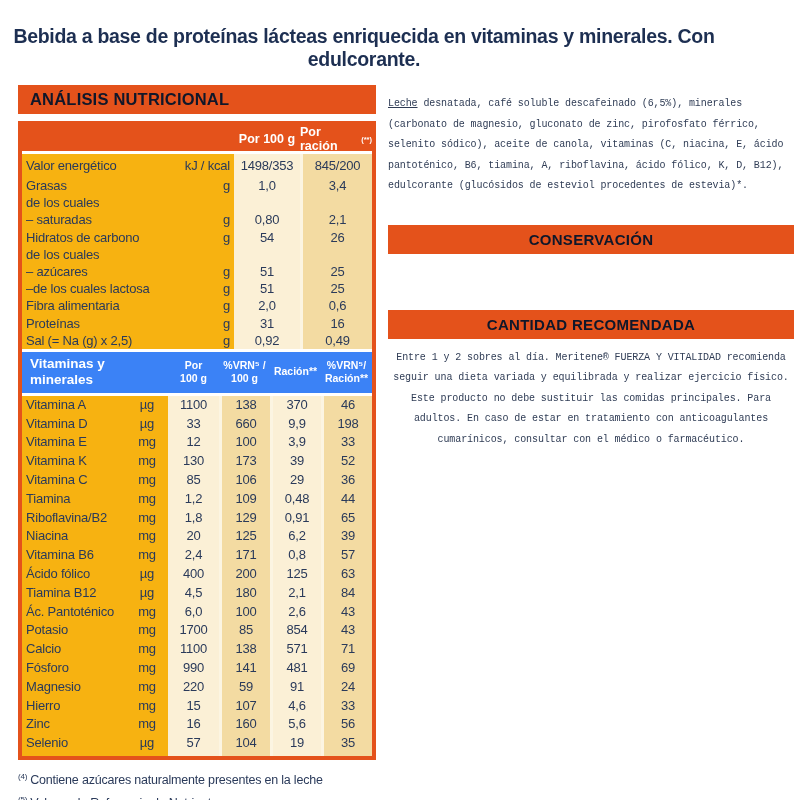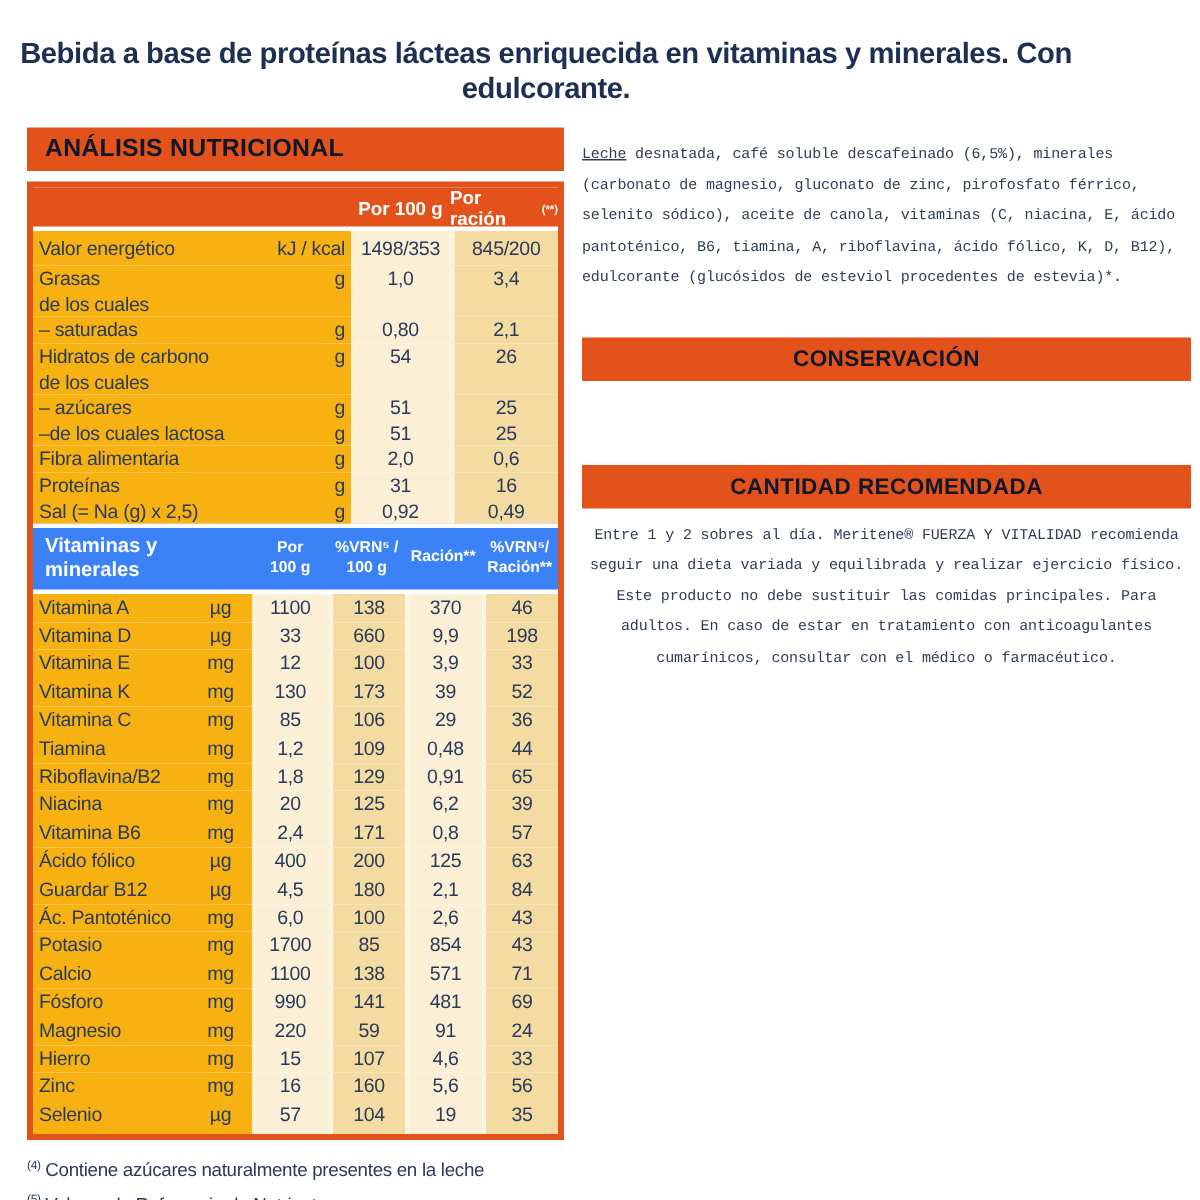--- a/index.html
+++ b/index.html
@@ -239,21 +239,21 @@
             </div>
             <div class="vit-grid row">
               <div class="cell label">Ácido fólico</div>
               <div class="cell unit">µg</div>
               <div class="cell val bg-cream">400</div>
               <div class="cell val bg-tan sep">200</div>
               <div class="cell val bg-cream sep">125</div>
               <div class="cell val bg-tan sep">63</div>
             </div>
             <div class="vit-grid row">
-              <div class="cell label">Guardar B12</div>
+              <div class="cell label">Tiamina B12</div>
               <div class="cell unit">µg</div>
               <div class="cell val bg-cream">4,5</div>
               <div class="cell val bg-tan sep">180</div>
               <div class="cell val bg-cream sep">2,1</div>
               <div class="cell val bg-tan sep">84</div>
             </div>
             <div class="vit-grid row">
               <div class="cell label">Ác. Pantoténico</div>
               <div class="cell unit">mg</div>
               <div class="cell val bg-cream">6,0</div>

